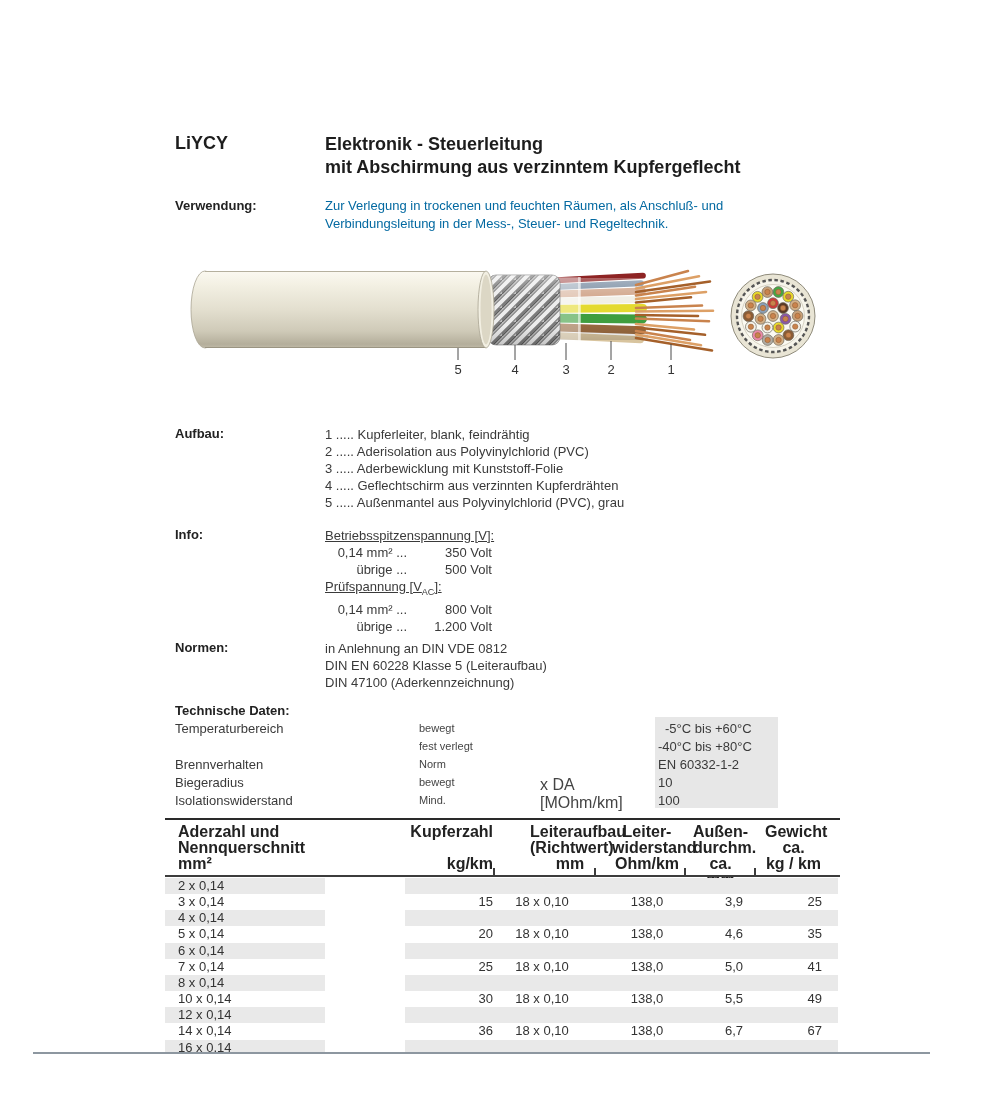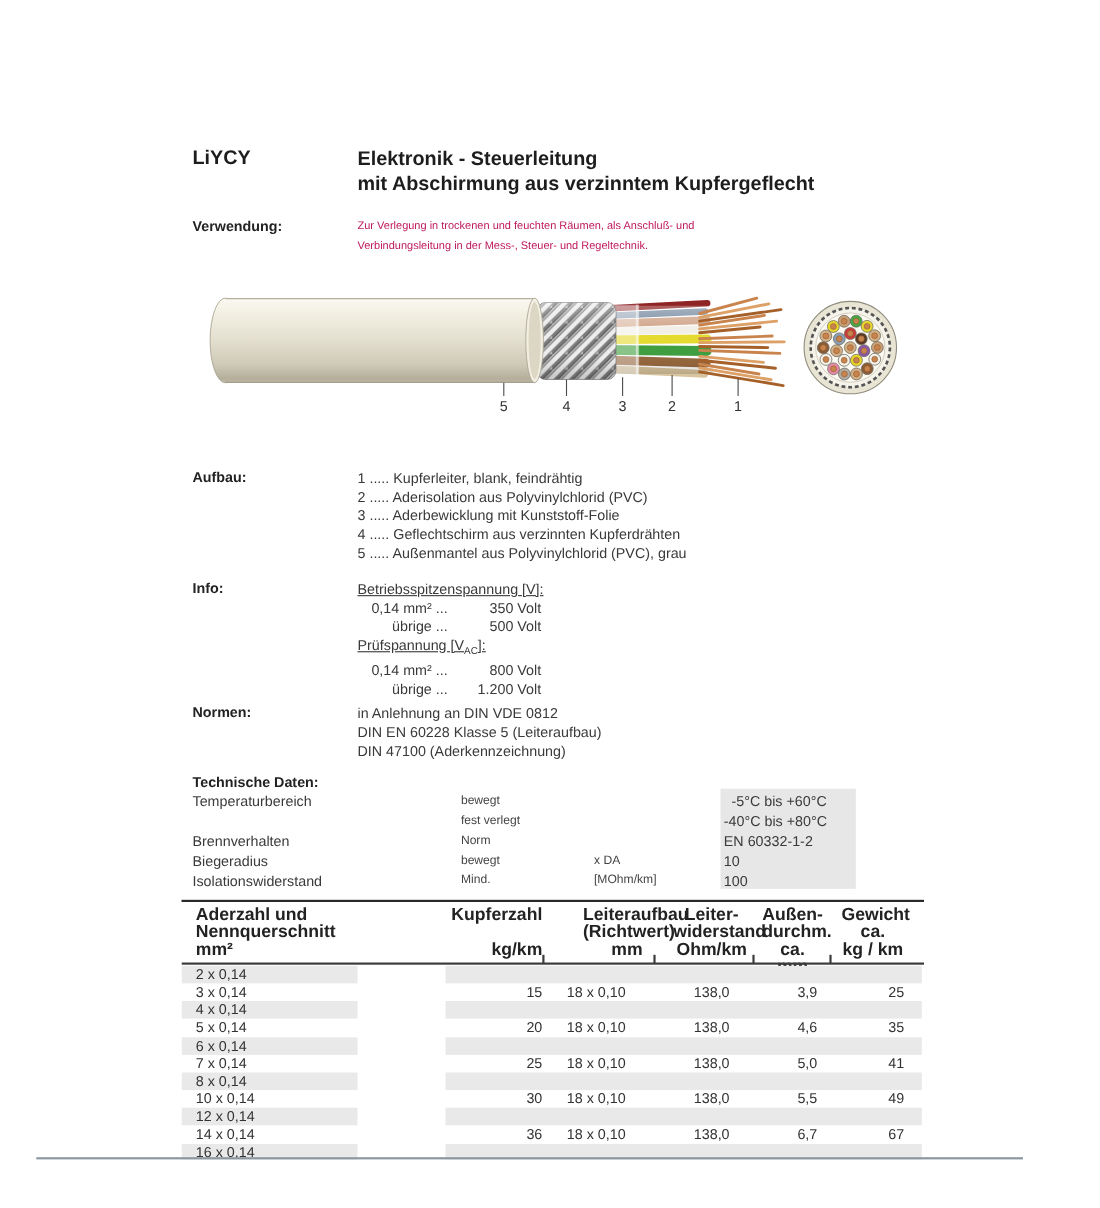--- a/index.html
+++ b/index.html
@@ -1,33 +1,33 @@
 <!DOCTYPE html>
 <html><head>
 <meta charset="utf-8">
 <style>
   html,body{margin:0;padding:0;background:#ffffff;}
   .page{position:relative;width:1000px;height:1098px;background:#fff;
         font-family:"Liberation Sans","DejaVu Sans",sans-serif;color:#333;overflow:hidden;}
   .hdr-code{position:absolute;left:175px;top:133px;font-size:18px;font-weight:bold;color:#1d1d1d;}
   .hdr-title{position:absolute;left:325px;top:133px;font-size:18px;font-weight:bold;line-height:23px;color:#1d1d1d;}
   .seclabel{position:absolute;left:175px;font-size:13px;font-weight:bold;color:#222;}
-  .bodytext{position:absolute;font-size:10px;line-height:17.5px;color:#be185d;}
+  .bodytext{position:absolute;font-size:13px;line-height:17.5px;color:#0369a1;}
   .list{position:absolute;left:325px;font-size:13px;line-height:17px;color:#3a3a3a;}
   .u{text-decoration:underline;}
   sub{font-size:9px;}
   .iname{display:inline-block;width:82px;text-align:right;}
   .ival{display:inline-block;width:63px;text-align:right;margin-left:22px;}
   .figure{position:absolute;left:180px;top:252px;width:640px;height:140px;}
   .callout-num{font-size:13px;fill:#333;text-anchor:middle;}
   .tech-box{position:absolute;left:655px;top:717px;width:123px;height:91px;background:#e7e7e7;}
   .tech-row{position:absolute;left:0;width:1000px;height:17px;font-size:13px;color:#3a3a3a;}
   .t-name{position:absolute;left:175px;}
   .t-cond{position:absolute;left:419px;top:1px;font-size:11px;color:#444;}
-  .t-unit{position:absolute;left:540px;top:1px;font-size:11px;color:#444;}
+  .t-unit{position:absolute;left:540px;top:1px;font-size:16px;color:#444;}
   .t-val{position:absolute;left:658px;}
   .t-val.ind{padding-left:7px;}
   .spec-table{position:absolute;left:165px;top:818px;width:675px;height:234px;
               border-top:2px solid #2a2a2a;overflow:hidden;}
   .thead-line{position:absolute;left:0;top:55px;width:675px;height:2px;background:#3c3c3c;}
   .tick{position:absolute;top:48px;width:2px;height:8px;background:#3c3c3c;}
   .hcol{position:absolute;top:4px;font-size:16px;font-weight:bold;line-height:16px;color:#222;}
   .hcol div{min-height:16px;}
   .hc1{left:13px;}
   .hc2{left:240px;width:88px;text-align:right;}

